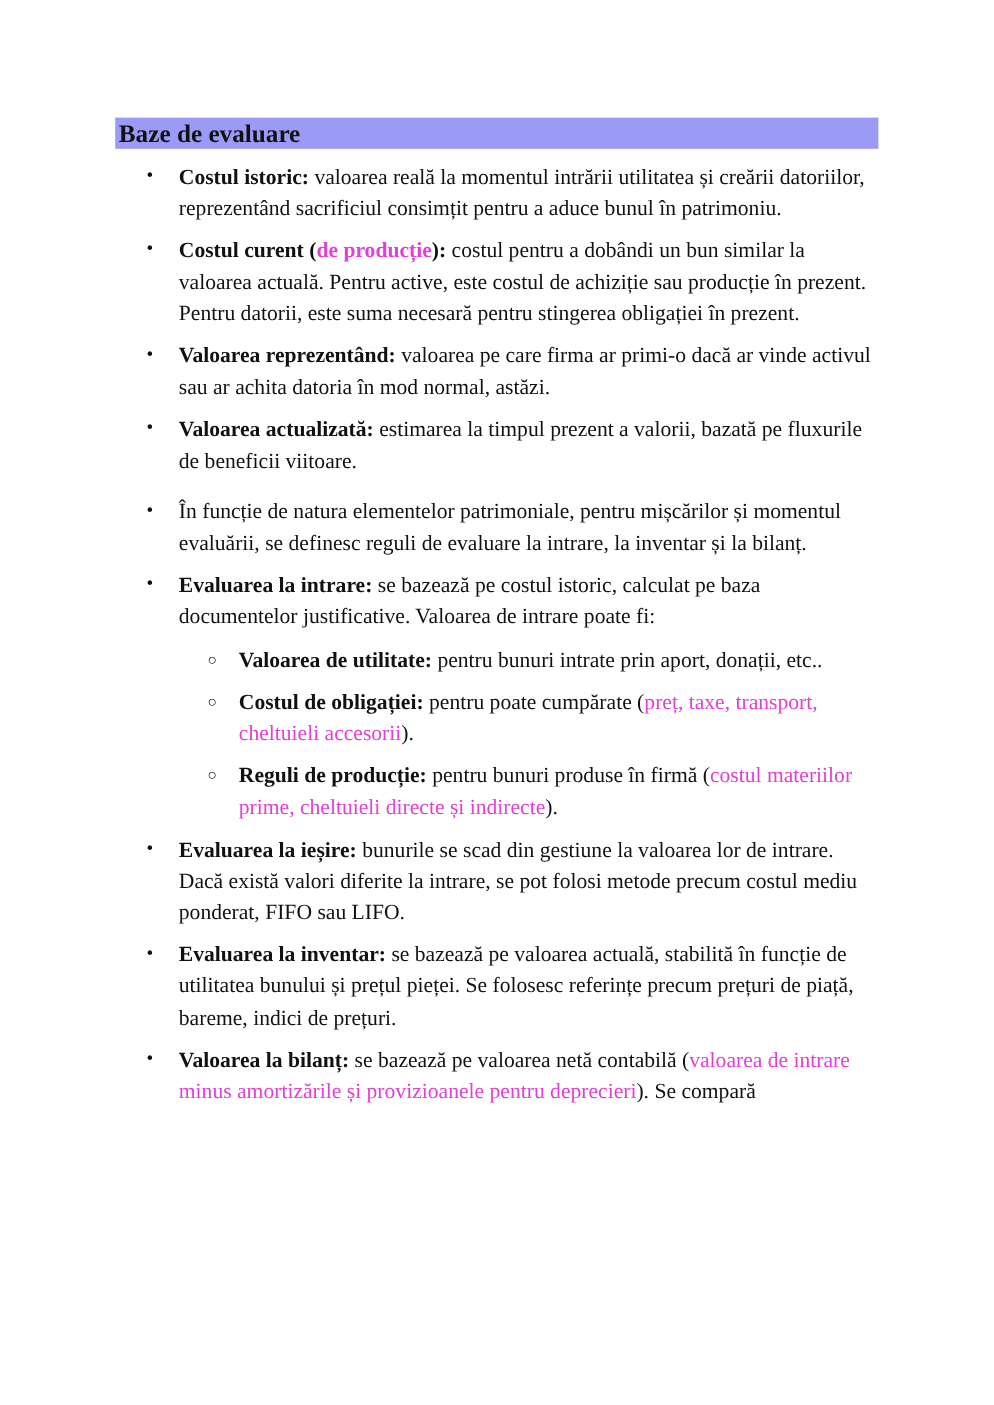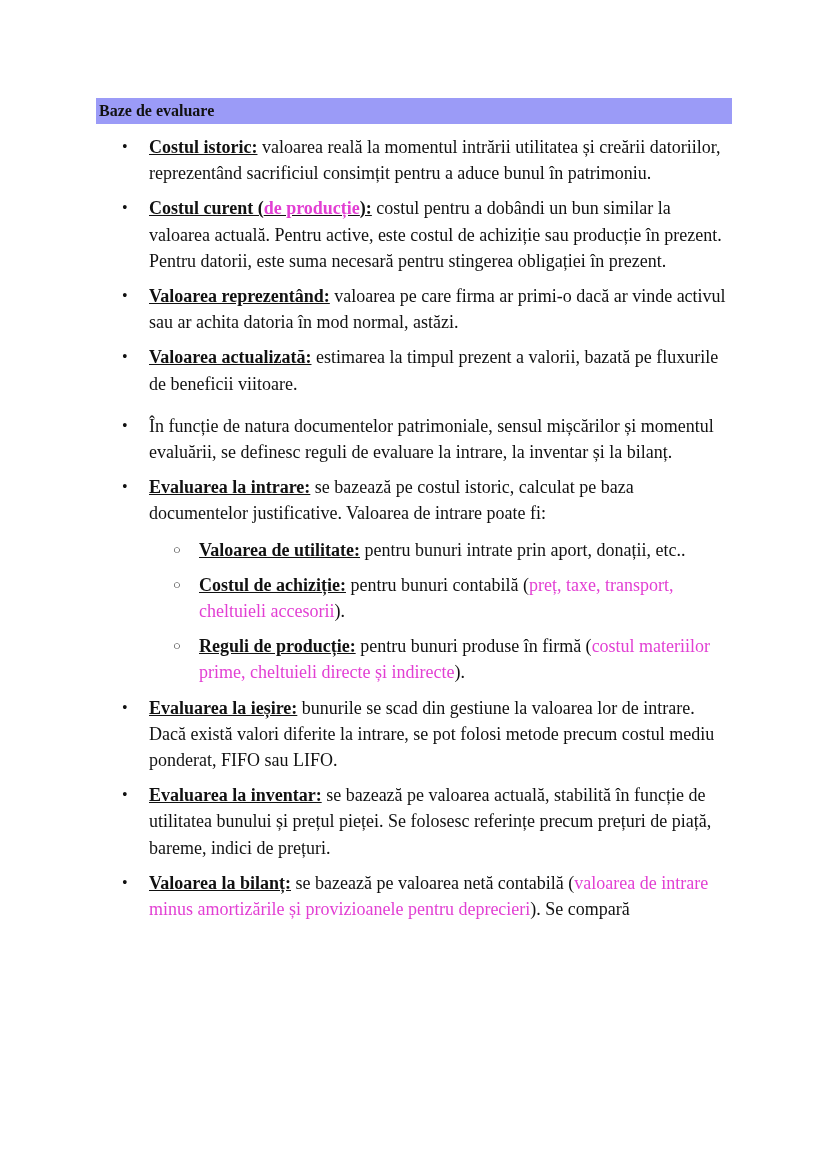--- a/index.html
+++ b/index.html
@@ -21,21 +21,21 @@
       left: 96px;
       top: 98px;
       width: 636px;
     }
     .section-header {
       background: #9b9bf7;
       height: 26px;
       line-height: 26px;
       padding-left: 3px;
       font-weight: bold;
-      font-size: 16px;
+      font-size: 21px;
       color: #111;
     }
     ul.lvl1 {
       list-style: none;
       margin: 0;
       padding: 0;
     }
     ul.lvl1 > li {
       position: relative;
       padding-left: 53px;
@@ -64,21 +64,21 @@
     }
     ul.lvl2 > li:first-child {
       margin-top: 10px;
     }
     ul.lvl2 > li > .bullet2 {
       position: absolute;
       left: 24px;
       top: 0;
       font-size: 13px;
     }
-    .b { font-weight: bold; text-decoration: underline; }
+    .b { font-weight: bold; }
     .pink { color: #e23fd3; }
     .gap-after-section { height: 6px; }
   </style>
 </head>
 <body>
 
 <div class="page">
 
   <div class="section-header">Baze de evaluare</div>
   <ul class="lvl1">
@@ -98,33 +98,33 @@
       <span class="bullet">•</span>
       <span class="b">Valoarea actualizată:</span><span> estimarea la timpul prezent a valorii, bazată pe fluxurile de beneficii viitoare.</span>
     </li>
   </ul>
 
   <div class="gap-after-section"></div>
 
   <ul class="lvl1">
     <li>
       <span class="bullet">•</span>
-      <span>În funcție de natura documentelor patrimoniale, sensul mișcărilor și momentul evaluării, se definesc reguli de evaluare la intrare, la inventar și la bilanț.</span>
+      <span>În funcție de natura elementelor patrimoniale, pentru mișcărilor și momentul evaluării, se definesc reguli de evaluare la intrare, la inventar și la bilanț.</span>
     </li>
     <li>
       <span class="bullet">•</span>
       <span class="b">Evaluarea la intrare:</span><span> se bazează pe costul istoric, calculat pe baza documentelor justificative. Valoarea de intrare poate fi:</span>
       <ul class="lvl2">
         <li>
           <span class="bullet2">○</span>
           <span class="b">Valoarea de utilitate:</span><span> pentru bunuri intrate prin aport, donații, etc..</span>
         </li>
         <li>
           <span class="bullet2">○</span>
-          <span class="b">Costul de achiziție:</span><span> pentru bunuri contabilă (</span><span class="pink">preț, taxe, transport, cheltuieli accesorii</span><span>).</span>
+          <span class="b">Costul de obligației:</span><span> pentru poate cumpărate (</span><span class="pink">preț, taxe, transport, cheltuieli accesorii</span><span>).</span>
         </li>
         <li>
           <span class="bullet2">○</span>
           <span class="b">Reguli de producție:</span><span> pentru bunuri produse în firmă (</span><span class="pink">costul materiilor prime, cheltuieli directe și indirecte</span><span>).</span>
         </li>
       </ul>
     </li>
     <li>
       <span class="bullet">•</span>
       <span class="b">Evaluarea la ieșire:</span><span> bunurile se scad din gestiune la valoarea lor de intrare. Dacă există valori diferite la intrare, se pot folosi metode precum costul mediu ponderat, FIFO sau LIFO.</span>

